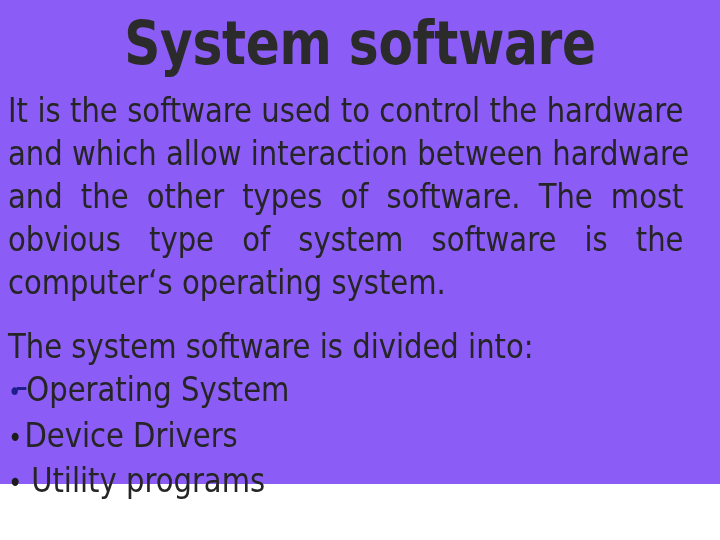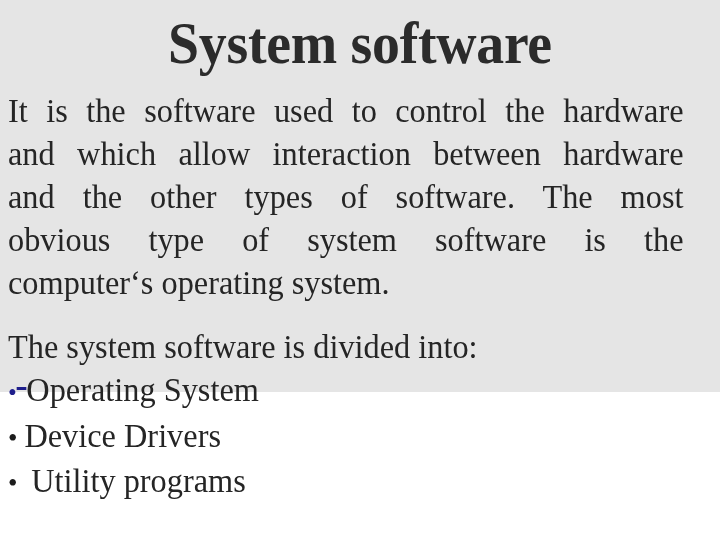--- a/index.html
+++ b/index.html
@@ -11,24 +11,23 @@
     height: 540px;
     background: #ffffff;
     font-family: "DejaVu Sans Condensed", "Liberation Sans Narrow", "Liberation Sans", sans-serif;
     overflow: hidden;
     -webkit-font-smoothing: antialiased;
   }
 
   #slide {
     position: relative;
     width: 720px;
-    height: 392px;
-    background: #e5e5e5;
+    height: 484px;
+    background: #8b5cf6;
     box-sizing: border-box;
-    font-family: Liberation Serif, serif;
   }
 
   
   #slide-title {
     position: absolute;
     left: 0;
     top: 10px;
     width: 720px;
     text-align: center;
     font-size: 60px;

